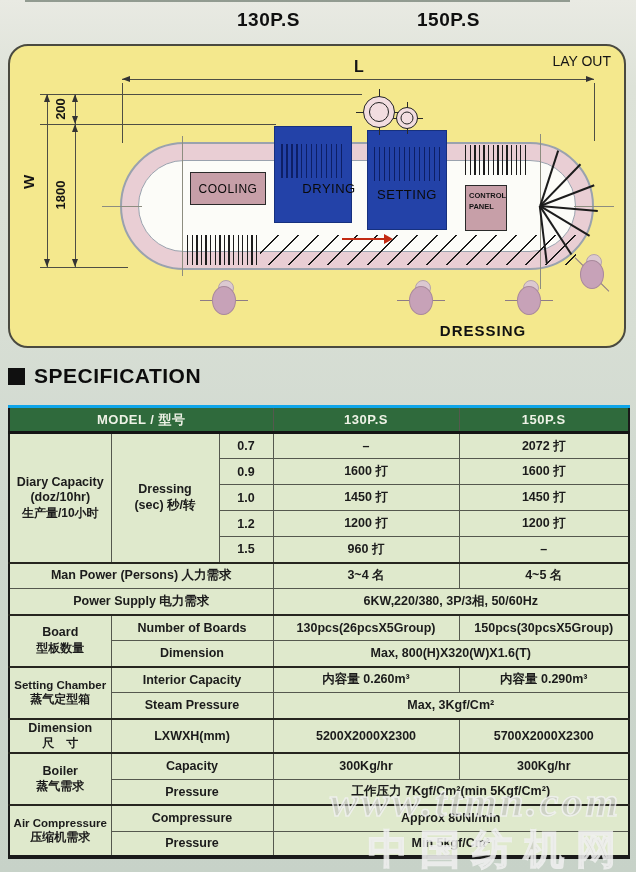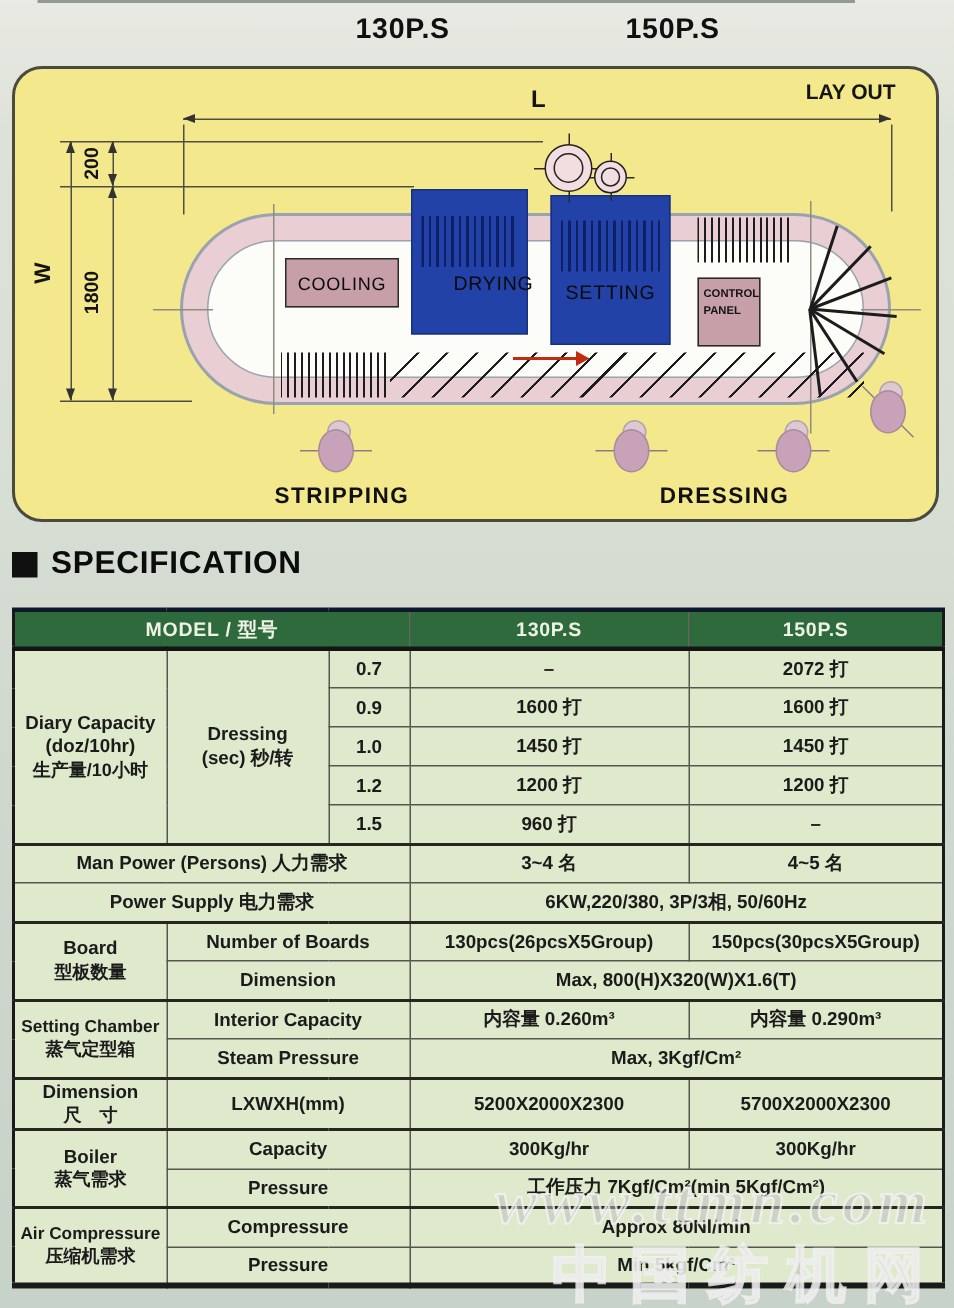--- a/index.html
+++ b/index.html
@@ -9,21 +9,21 @@
     font-family:"Liberation Sans", sans-serif; color:#141414;
     background:linear-gradient(180deg,#e9eae3 0%,#dde2d8 10%,#d7ded4 38%,#cfd8cf 58%,#c7d2c8 100%);
   }
   .topline { position:absolute; left:25px; top:0; width:545px; height:2px; background:rgba(40,60,45,.45); }
   .model-title { position:absolute; top:9px; font-size:19px; font-weight:bold; color:#101010; letter-spacing:.5px; }
   .mt1 { left:237px; } .mt2 { left:417px; }
 
   
   .panel { position:absolute; left:8px; top:44px; width:618px; height:304px;
     background:#f4e88d; border:2px solid #4a4a40; border-radius:20px; }
-  .layout-label { position:absolute; right:27px; top:7px; font-size:14px; font-weight:bold; }
+  .layout-label { position:absolute; right:13px; top:7px; font-size:14px; font-weight:normal; }
 
   .hline,.vline { position:absolute; background:#4e4e44; }
   .hline { height:1px; } .vline { width:1px; }
   .guide { background:#8d8d80; }
 
   .vlabel { position:absolute; width:60px; height:14px; text-align:center;
     font-size:13px; font-weight:bold; transform:rotate(-90deg); }
   .dimtext { position:absolute; font-size:14px; font-weight:bold; }
 
   .arr { position:absolute; width:0; height:0; }
@@ -77,21 +77,21 @@
   .spec-head { position:absolute; left:8px; top:364px; display:flex; align-items:center; }
   .spec-head .sq { width:17px; height:17px; background:#101010; margin-right:9px; }
   .spec-head h2 { font-size:21px; font-weight:bold; letter-spacing:.5px; color:#0c0c0c; }
 
   table.spec { position:absolute; left:8px; top:405px; width:620px; border-collapse:collapse;
     table-layout:fixed; background:#dfe9cc; }
   table.spec td, table.spec th { border:1px solid #55584e; font-size:12.5px; font-weight:bold;
     text-align:center; padding:1px 2px; color:#1b1b1b; }
   table.spec { border:2px solid #1a1a1a; border-bottom:4px solid #1a1a1a; }
   tr.head th { background:#2f6a3c; color:#eef2e6; font-size:13px; font-weight:bold;
-    border-top:3px solid #0f172a; border-bottom:3px solid #141414; height:26px; letter-spacing:.5px; }
+    border-top:3px solid #0ea5e9; border-bottom:3px solid #141414; height:26px; letter-spacing:.5px; }
   table.spec tr { height:26px; }
   table.spec tr.tall { height:32px; }
   td.la { text-align:left; padding-left:12px; }
   td.cat { text-align:center; }
   .bt2 { border-top:2px solid #26261f !important; }
   .cellline { line-height:1.25; }
   .cjk { font-size:12px; }
 
   
   .wm { position:absolute; color:rgba(255,255,255,.28); -webkit-text-stroke:1.5px rgba(245,245,245,.78);
@@ -193,21 +193,20 @@
       <div class="arm"></div>
         <div class="head"></div>
         <div class="body"></div>
     </div>
     <div class="person" style="left:558px; top:212px;">
       <div class="arm" style="transform:rotate(45deg);"></div>
         <div class="head"></div>
         <div class="body"></div>
     </div>
 
-    <div class="pos-label" style="left:148px; top:276px;">STRIPPING</div>
     <div class="pos-label" style="left:403px; top:276px;">DRESSING</div>
   </div>
 
   <div class="spec-head">
     <span class="sq"></span>
     <h2>SPECIFICATION</h2>
   </div>
 
   <table class="spec">
     <colgroup>

